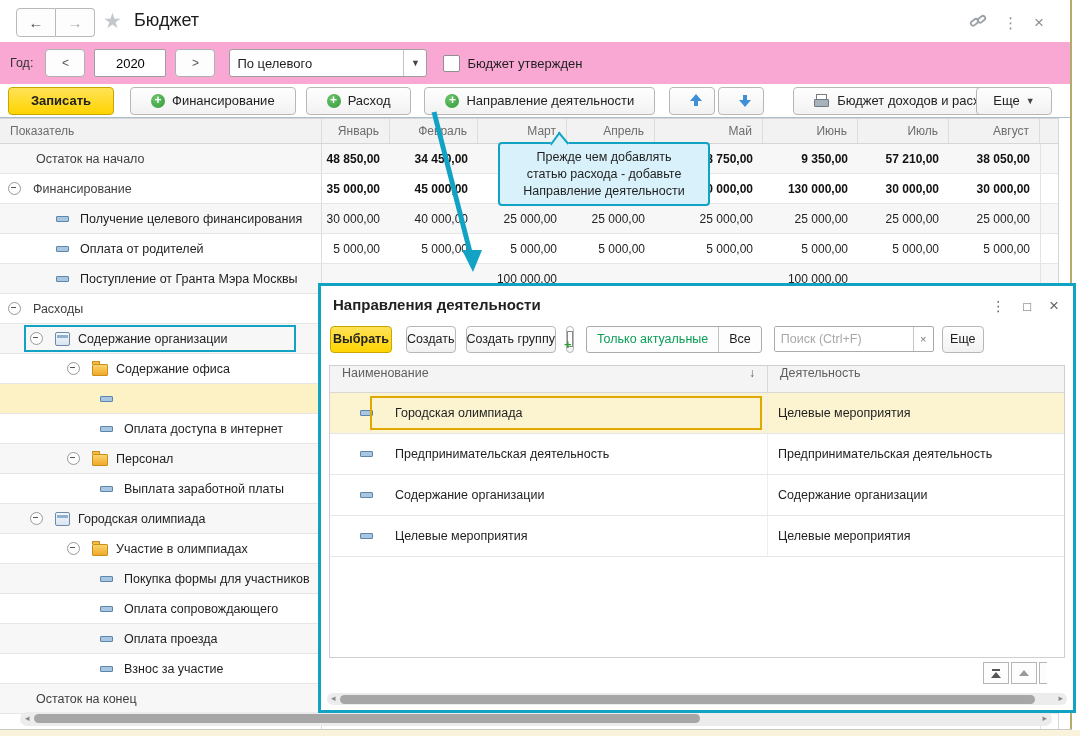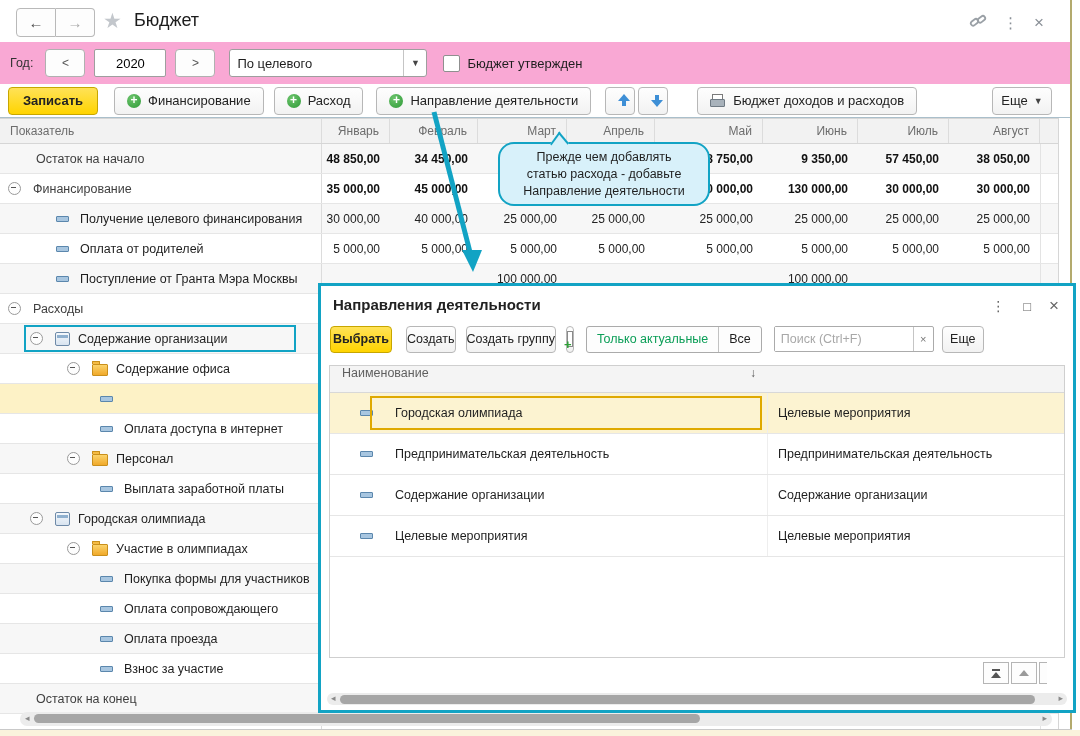--- a/index.html
+++ b/index.html
@@ -23,21 +23,21 @@
   .filter-band{position:absolute;left:0;top:42px;width:1070px;height:42px;background:#f9a8d4;display:flex;align-items:center;}
   .fb-label{margin-left:10px;color:#333;}
   .sq-btn{width:38px;height:26px;background:#fdfdfd;border:1px solid #b0b0b0;border-radius:4px;display:flex;align-items:center;justify-content:center;color:#555;font-size:12px;cursor:pointer;}
   .year-input{width:66px;height:24px;border:1px solid #9e9e9e;border-radius:2px;text-align:center;font-size:13px;font-family:"Liberation Sans",sans-serif;}
   .combo{display:flex;height:26px;border:1px solid #9e9e9e;border-radius:3px;background:#fff;width:196px;}
   .combo-value{flex:1;display:flex;align-items:center;padding-left:7px;font-size:13px;}
   .combo-btn{width:22px;border-left:1px solid #c5c5c5;display:flex;align-items:center;justify-content:center;color:#444;font-size:9px;cursor:pointer;}
   .checkbox{width:15px;height:15px;background:#fff;border:1px solid #8f8f8f;border-radius:2px;cursor:pointer;}
   
   .cmdbar{position:absolute;left:0;top:84px;width:1070px;height:33px;background:#fff;border-bottom:1px solid #aabfcb;display:flex;align-items:center;}
-  .btn{height:26px;border:1px solid #b7b7b7;border-radius:4px;background:linear-gradient(#fefefe,#f2f2f2);display:flex;align-items:center;justify-content:center;padding:0 12px;font-size:13px;color:#222;cursor:pointer;white-space:nowrap;}
+  .btn{height:26px;border:1px solid #b7b7b7;border-radius:4px;background:linear-gradient(#fefefe,#f2f2f2);display:flex;align-items:center;justify-content:center;padding:0 20px;font-size:13px;color:#222;cursor:pointer;white-space:nowrap;}
   .btn.yellow{background:linear-gradient(#ffe257,#ffd400);border-color:#c7a600;font-weight:bold;}
   .plus-ico{width:14px;height:14px;border-radius:50%;background:radial-gradient(circle at 35% 30%,#6cc46c,#2f9a38);color:#fff;font-weight:bold;font-size:12px;line-height:13px;text-align:center;margin-right:7px;}
   .arrow-ico{position:relative;width:12px;height:13px;display:inline-block;}
   .arrow-ico.up::before{content:'';position:absolute;left:0;top:0;border-left:6px solid transparent;border-right:6px solid transparent;border-bottom:7px solid #3e8fd6;}
   .arrow-ico.up::after{content:'';position:absolute;left:4px;top:7px;width:4px;height:5px;background:#3e8fd6;}
   .arrow-ico.down::before{content:'';position:absolute;left:0;bottom:0;border-left:6px solid transparent;border-right:6px solid transparent;border-top:7px solid #3e8fd6;}
   .arrow-ico.down::after{content:'';position:absolute;left:4px;bottom:7px;width:4px;height:5px;background:#3e8fd6;}
   .printer-ico{position:relative;width:15px;height:13px;margin-right:8px;}
   .printer-ico::before{content:'';position:absolute;left:2px;top:0;width:9px;height:4px;background:#fff;border:1px solid #7a7a7a;}
   .printer-ico::after{content:'';position:absolute;left:0;top:5px;width:13px;height:6px;background:#a8b2bb;border:1px solid #6f7a84;border-radius:1px;}
@@ -64,21 +64,21 @@
   .icon-dash{width:11px;height:4px;background:#a8c6e0;border:1px solid #5b87ad;border-radius:1px;margin-right:11px;flex:none;}
   .icon-book{width:13px;height:12px;border:1px solid #6e8aa8;background:linear-gradient(#f4f8fc,#d9e4f0);border-radius:2px;position:relative;margin-right:8px;flex:none;}
   .icon-book::after{content:'';position:absolute;left:1px;right:1px;top:2px;height:3px;background:#8fb0cf;}
   .icon-folder{width:14px;height:10px;background:linear-gradient(#fbd36b,#f0a92a);border:1px solid #c98f1b;border-radius:1px;position:relative;margin:2px 8px 0 0;flex:none;}
   .icon-folder::before{content:'';position:absolute;top:-4px;left:-1px;width:6px;height:2px;background:#f5bc45;border:1px solid #c98f1b;border-bottom:none;border-radius:1px 1px 0 0;}
   .rlabel{white-space:nowrap;}
   .outline-sel::before{content:'';position:absolute;left:24px;top:1px;bottom:1px;width:268px;border:2px solid #12a3c4;pointer-events:none;}
   .label-box{border:2px solid #dca700;background:#fdf0bd;padding:1px 4px;margin:-3px 0 -3px -4px;}
   
   .tut-arrow{position:absolute;left:0;top:0;width:1080px;height:736px;pointer-events:none;z-index:30;}
-  .tooltip{position:absolute;left:498px;top:142px;width:208px;height:60px;background:#d8f1fa;border:2px solid #12a3c4;border-radius:16px;z-index:31;display:flex;flex-direction:column;align-items:center;justify-content:center;line-height:17px;font-size:12.5px;color:#1f1f1f;}
+  .tooltip{position:absolute;left:498px;top:142px;width:208px;height:60px;background:#d8f1fa;border:2px solid #12a3c4;border-radius:4px;z-index:31;display:flex;flex-direction:column;align-items:center;justify-content:center;line-height:17px;font-size:12.5px;color:#1f1f1f;}
   .tooltip::before{content:'';position:absolute;top:-8px;left:52px;width:13px;height:13px;background:#d8f1fa;border-left:2px solid #12a3c4;border-top:2px solid #12a3c4;transform:rotate(50deg) skewX(14deg);}
   
   .hscroll{position:absolute;background:#ececec;border-radius:7px;}
   .hscroll .thumb{position:absolute;top:2px;height:9px;background:#a6a6a6;border-radius:5px;cursor:pointer;}
   .hscroll .sarr{position:absolute;top:1px;font-size:9px;color:#8a8a8a;cursor:pointer;}
   .main-hscroll{left:20px;top:712px;width:1032px;height:14px;}
   
   .modal{position:absolute;left:318px;top:283px;width:752px;height:424px;background:#fff;border:3px solid #12a3c4;z-index:40;overflow:hidden;}
   .modal-title{position:absolute;left:12px;top:10px;font-size:15px;font-weight:bold;color:#222;white-space:nowrap;}
   .m-icons{position:absolute;right:14px;top:10px;display:flex;gap:18px;align-items:center;}
@@ -203,21 +203,21 @@
         <div class="tgrid trow">
           <div class="cell indicator lvl1 section">
             <span class="rlabel">Остаток на начало</span>
           </div>
           <div class="cell val bold">48 850,00</div>
           <div class="cell val bold">34 450,00</div>
           <div class="cell val bold"></div>
           <div class="cell val bold"></div>
           <div class="cell val bold">8 750,00</div>
           <div class="cell val bold">9 350,00</div>
-          <div class="cell val bold">57 450,00</div>
+          <div class="cell val bold">57 210,00</div>
           <div class="cell val bold">38 050,00</div>
           <div class="cell fill"></div>
         </div>
         <div class="tgrid trow">
           <div class="cell indicator lvl1e section">
             <span class="expander"></span>
             <span class="rlabel">Финансирование</span>
           </div>
           <div class="cell val bold">35 000,00</div>
           <div class="cell val bold">45 000,00</div>
@@ -544,20 +544,23 @@
       <div class="btn small" style="margin-left:8px;width:40px;flex:none;">
         <span>Еще</span>
       </div>
     </div>
     <div class="m-table">
       <div class="mgrid mhead">
         <div class="mcell">
           <span>Наименование</span>
           <span class="sort-arrow">↓</span>
         </div>
+        <div class="mcell">
+          <span>Деятельность</span>
+        </div>
       </div>
       <div id="modal-rows">
           <div class="mgrid mrow sel">
             <div class="mcell name">
               <span class="icon-dash"></span>
               <span class="mname-label">Городская олимпиада</span>
               <span class="focus-box"></span>
             </div>
             <div class="mcell">
               <span>Целевые мероприятия</span>

